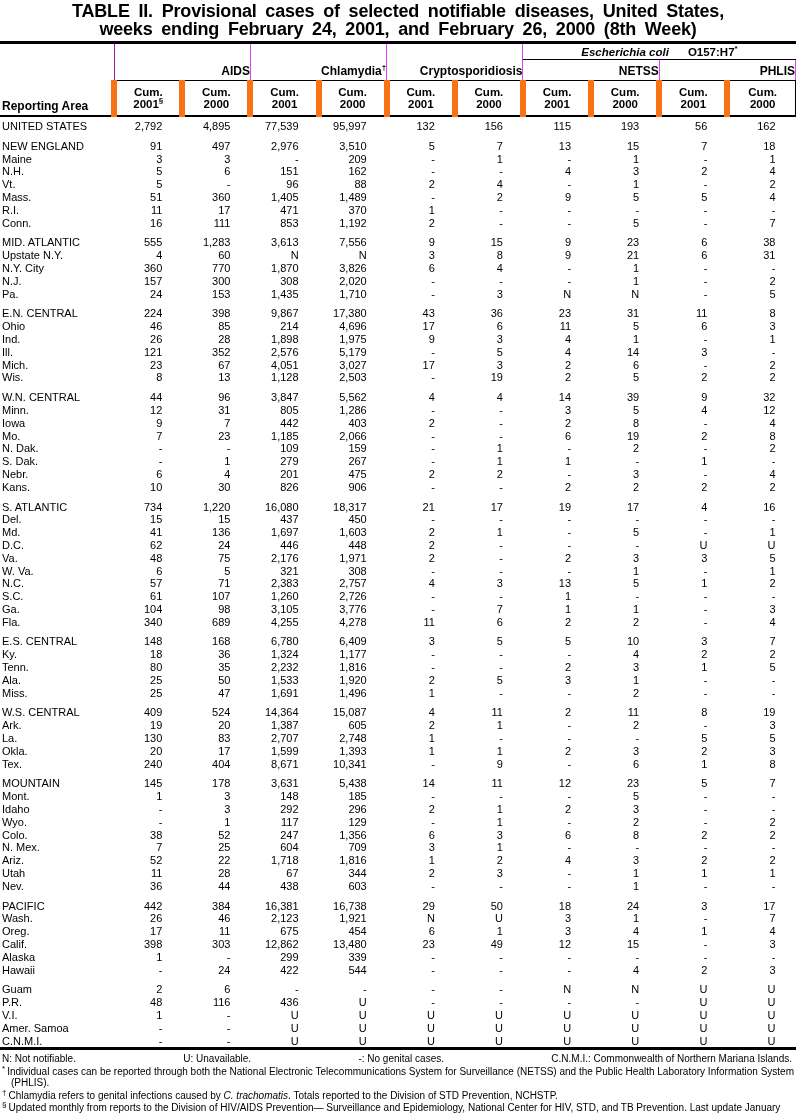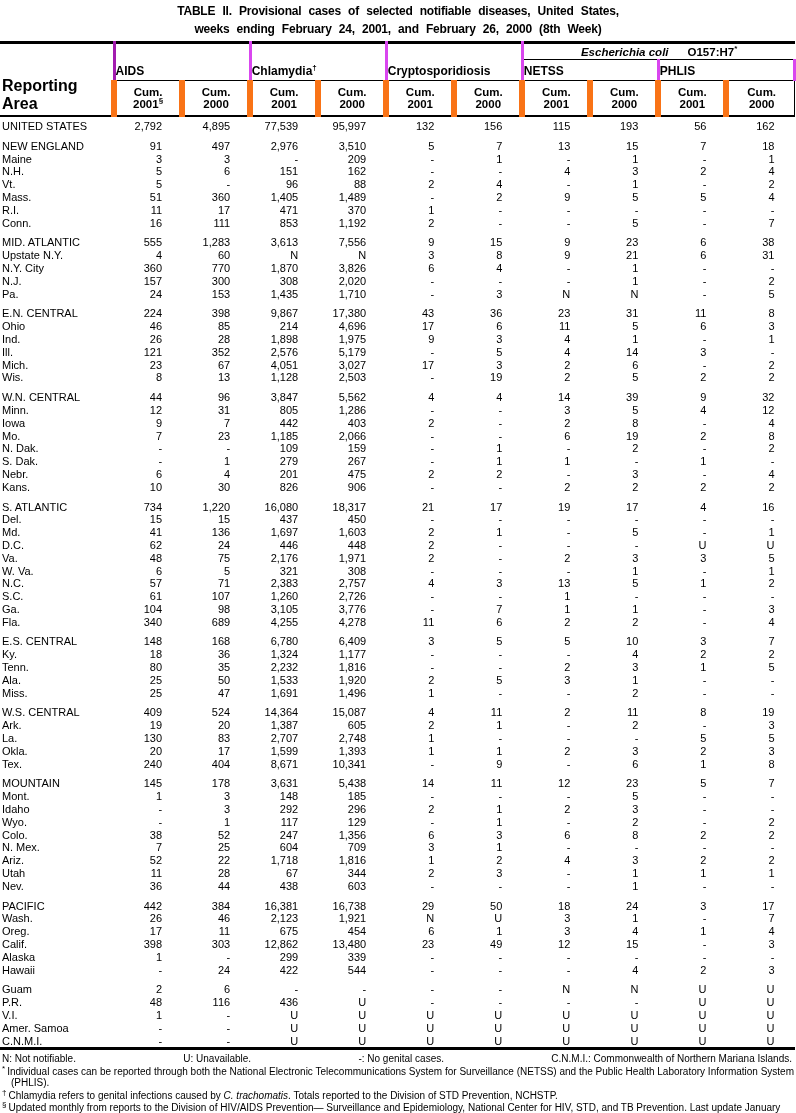--- a/index.html
+++ b/index.html
@@ -2,33 +2,33 @@
 <html><head>
 <meta charset="utf-8">
 <style>
   html,body { margin:0; padding:0; background:#ffffff; }
   .page {
     width:796px; height:1113px; box-sizing:border-box;
     background:#fff; color:#000;
     font-family:"Liberation Sans", sans-serif;
     padding-top:3px; overflow:hidden;
   }
-  .title { text-align:center; font-weight:bold; font-size:12px; line-height:17.5px;
+  .title { text-align:center; font-weight:bold; font-size:18px; line-height:17.5px;
            letter-spacing:-0.2px; word-spacing:4px; }
 
   table.main { border-collapse:collapse; width:796px; table-layout:fixed;
                margin-top:3px; border-bottom:3px solid #000; }
   thead { border-top:3px solid #000; border-bottom:2px solid #000; }
   th { font-weight:bold; padding:0; }
-  th.reporting { text-align:left; vertical-align:bottom; font-size:16px;
-                 border-right:3px solid #a21caf; padding:0 0 2px 2px; }
+  th.reporting { text-align:left; vertical-align:bottom; font-size:12px;
+                 border-right:1px solid #a21caf; padding:0 0 2px 2px; }
   th.ecoli { font-size:11.5px; height:15px; text-align:center; vertical-align:middle;
              border-left:1px solid #000; border-bottom:1px solid #000; }
-  th.group { font-size:12px; height:18px; text-align:left; vertical-align:bottom;
-             padding-bottom:2px; border-left:1px solid #000; border-right:3px solid #d946ef;
+  th.group { font-size:12px; height:18px; text-align:right; vertical-align:bottom;
+             padding-bottom:2px; border-left:1px solid #000; border-right:1px solid #d946ef;
              border-bottom:1px solid #000;margin-left:8px; }
   th.cum { font-size:11.5px; line-height:12px; height:30px; text-align:center;
            vertical-align:middle; border-left:6px solid #f97316; border-right:1px solid #000;
            padding:2px 0; }
   sup { font-size:8px; line-height:0; vertical-align:super; }
 
   tbody td { font-size:11px; height:12.8px; line-height:12.8px; padding:0; white-space:nowrap; }
   tbody tr.first-row td { padding-top:3px; }
   td.area { text-align:left; padding-left:2px; }
   td.num  { text-align:right; padding-right:20px; }

